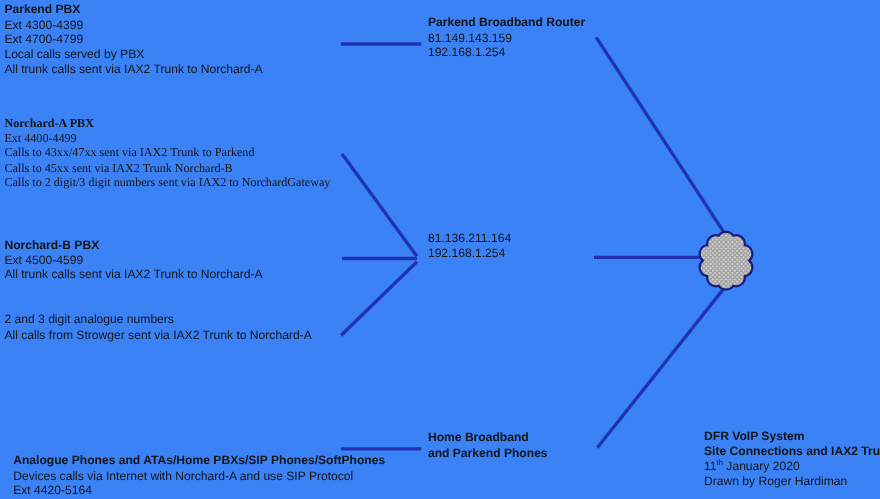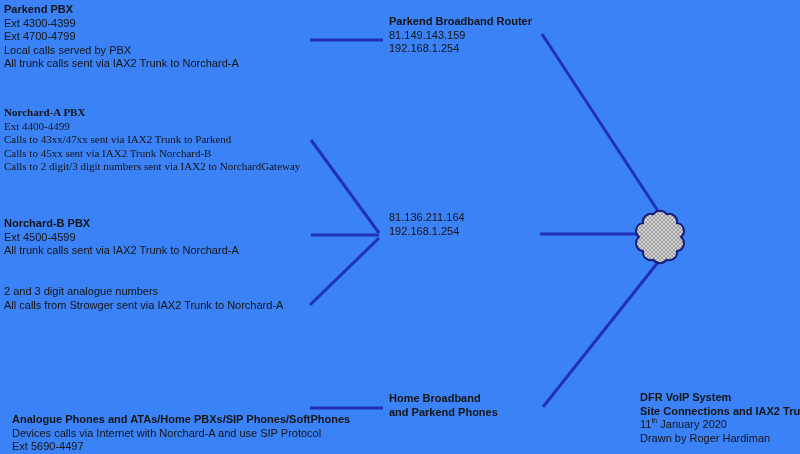--- a/index.html
+++ b/index.html
@@ -93,21 +93,21 @@
   </div>
 
   <div class="node" id="norchard-gateway">
     <div>2 and 3 digit analogue numbers</div>
     <div>All calls from Strowger sent via IAX2 Trunk to Norchard-A</div>
   </div>
 
   <div class="node" id="analogue-phones">
     <div class="title">Analogue Phones and ATAs/Home PBXs/SIP Phones/SoftPhones</div>
     <div>Devices calls via Internet with Norchard-A and use SIP Protocol</div>
-    <div>Ext 5690-4497</div>
+    <div>Ext 4420-5164</div>
   </div>
 
   <div class="node" id="parkend-router">
     <div class="title">Parkend Broadband Router</div>
     <div>81.149.143.159</div>
     <div>192.168.1.254</div>
   </div>
 
   <div class="node" id="norchard-router">
     <div>81.136.211.164</div>

